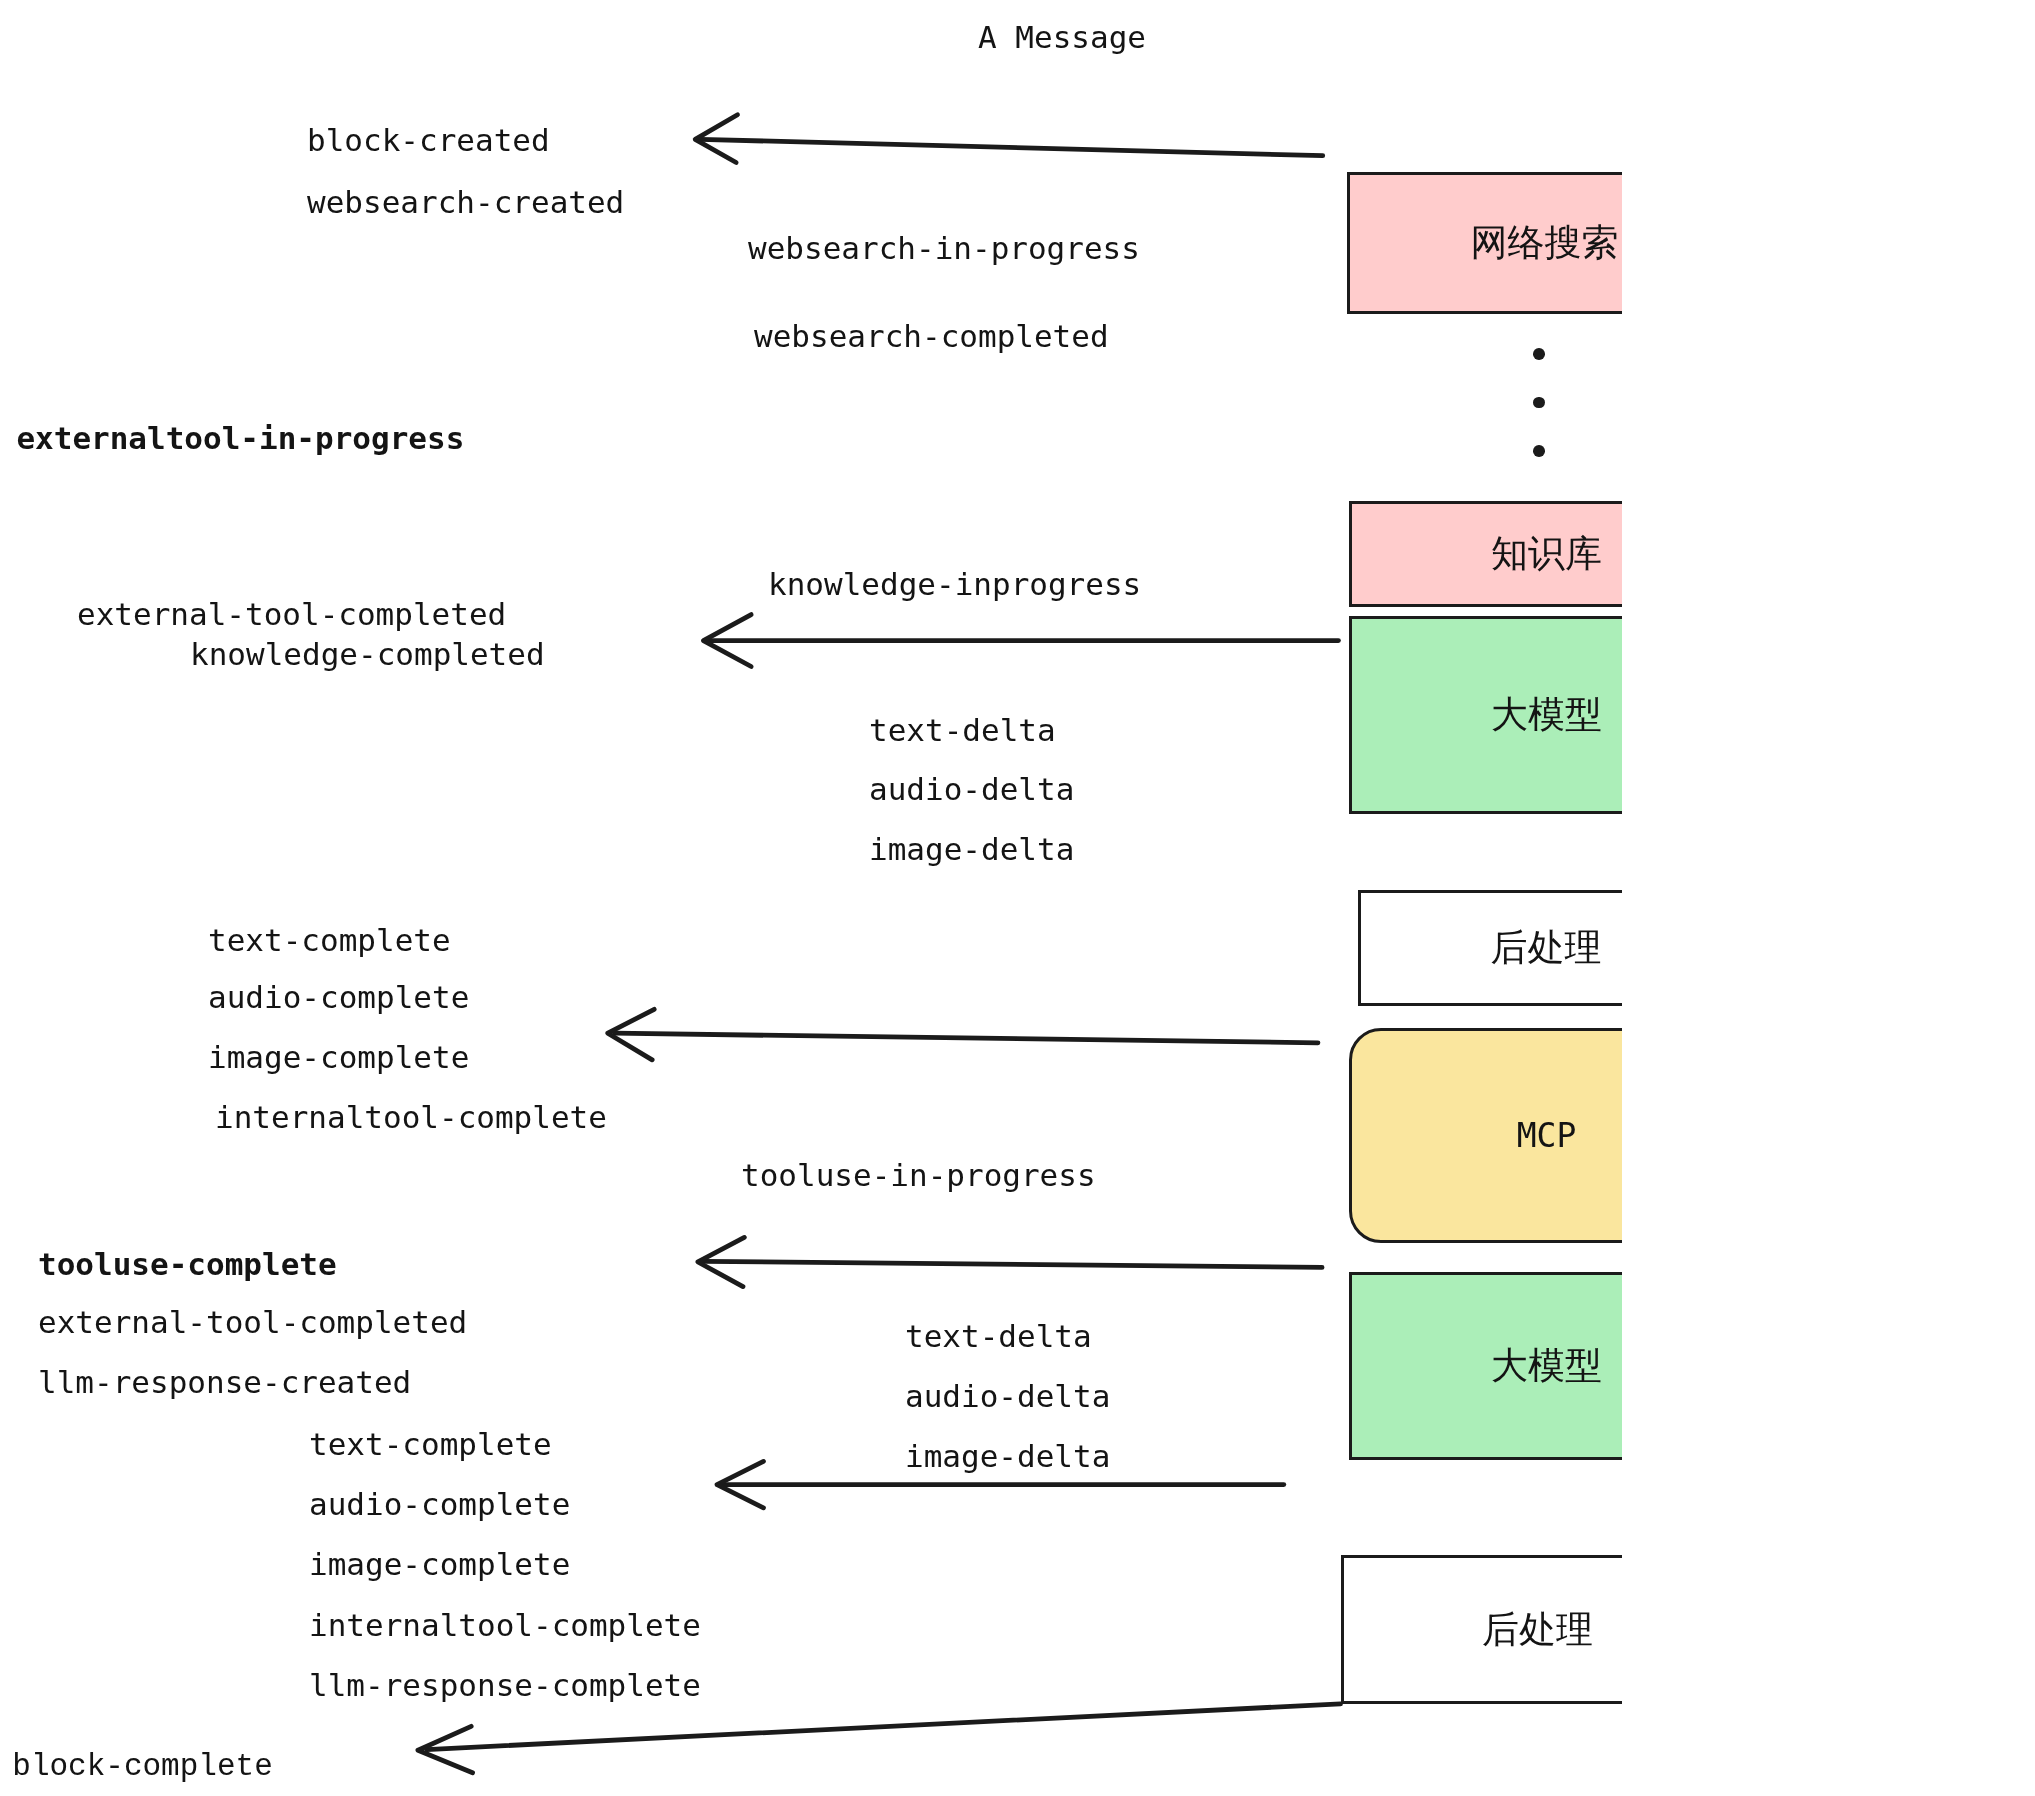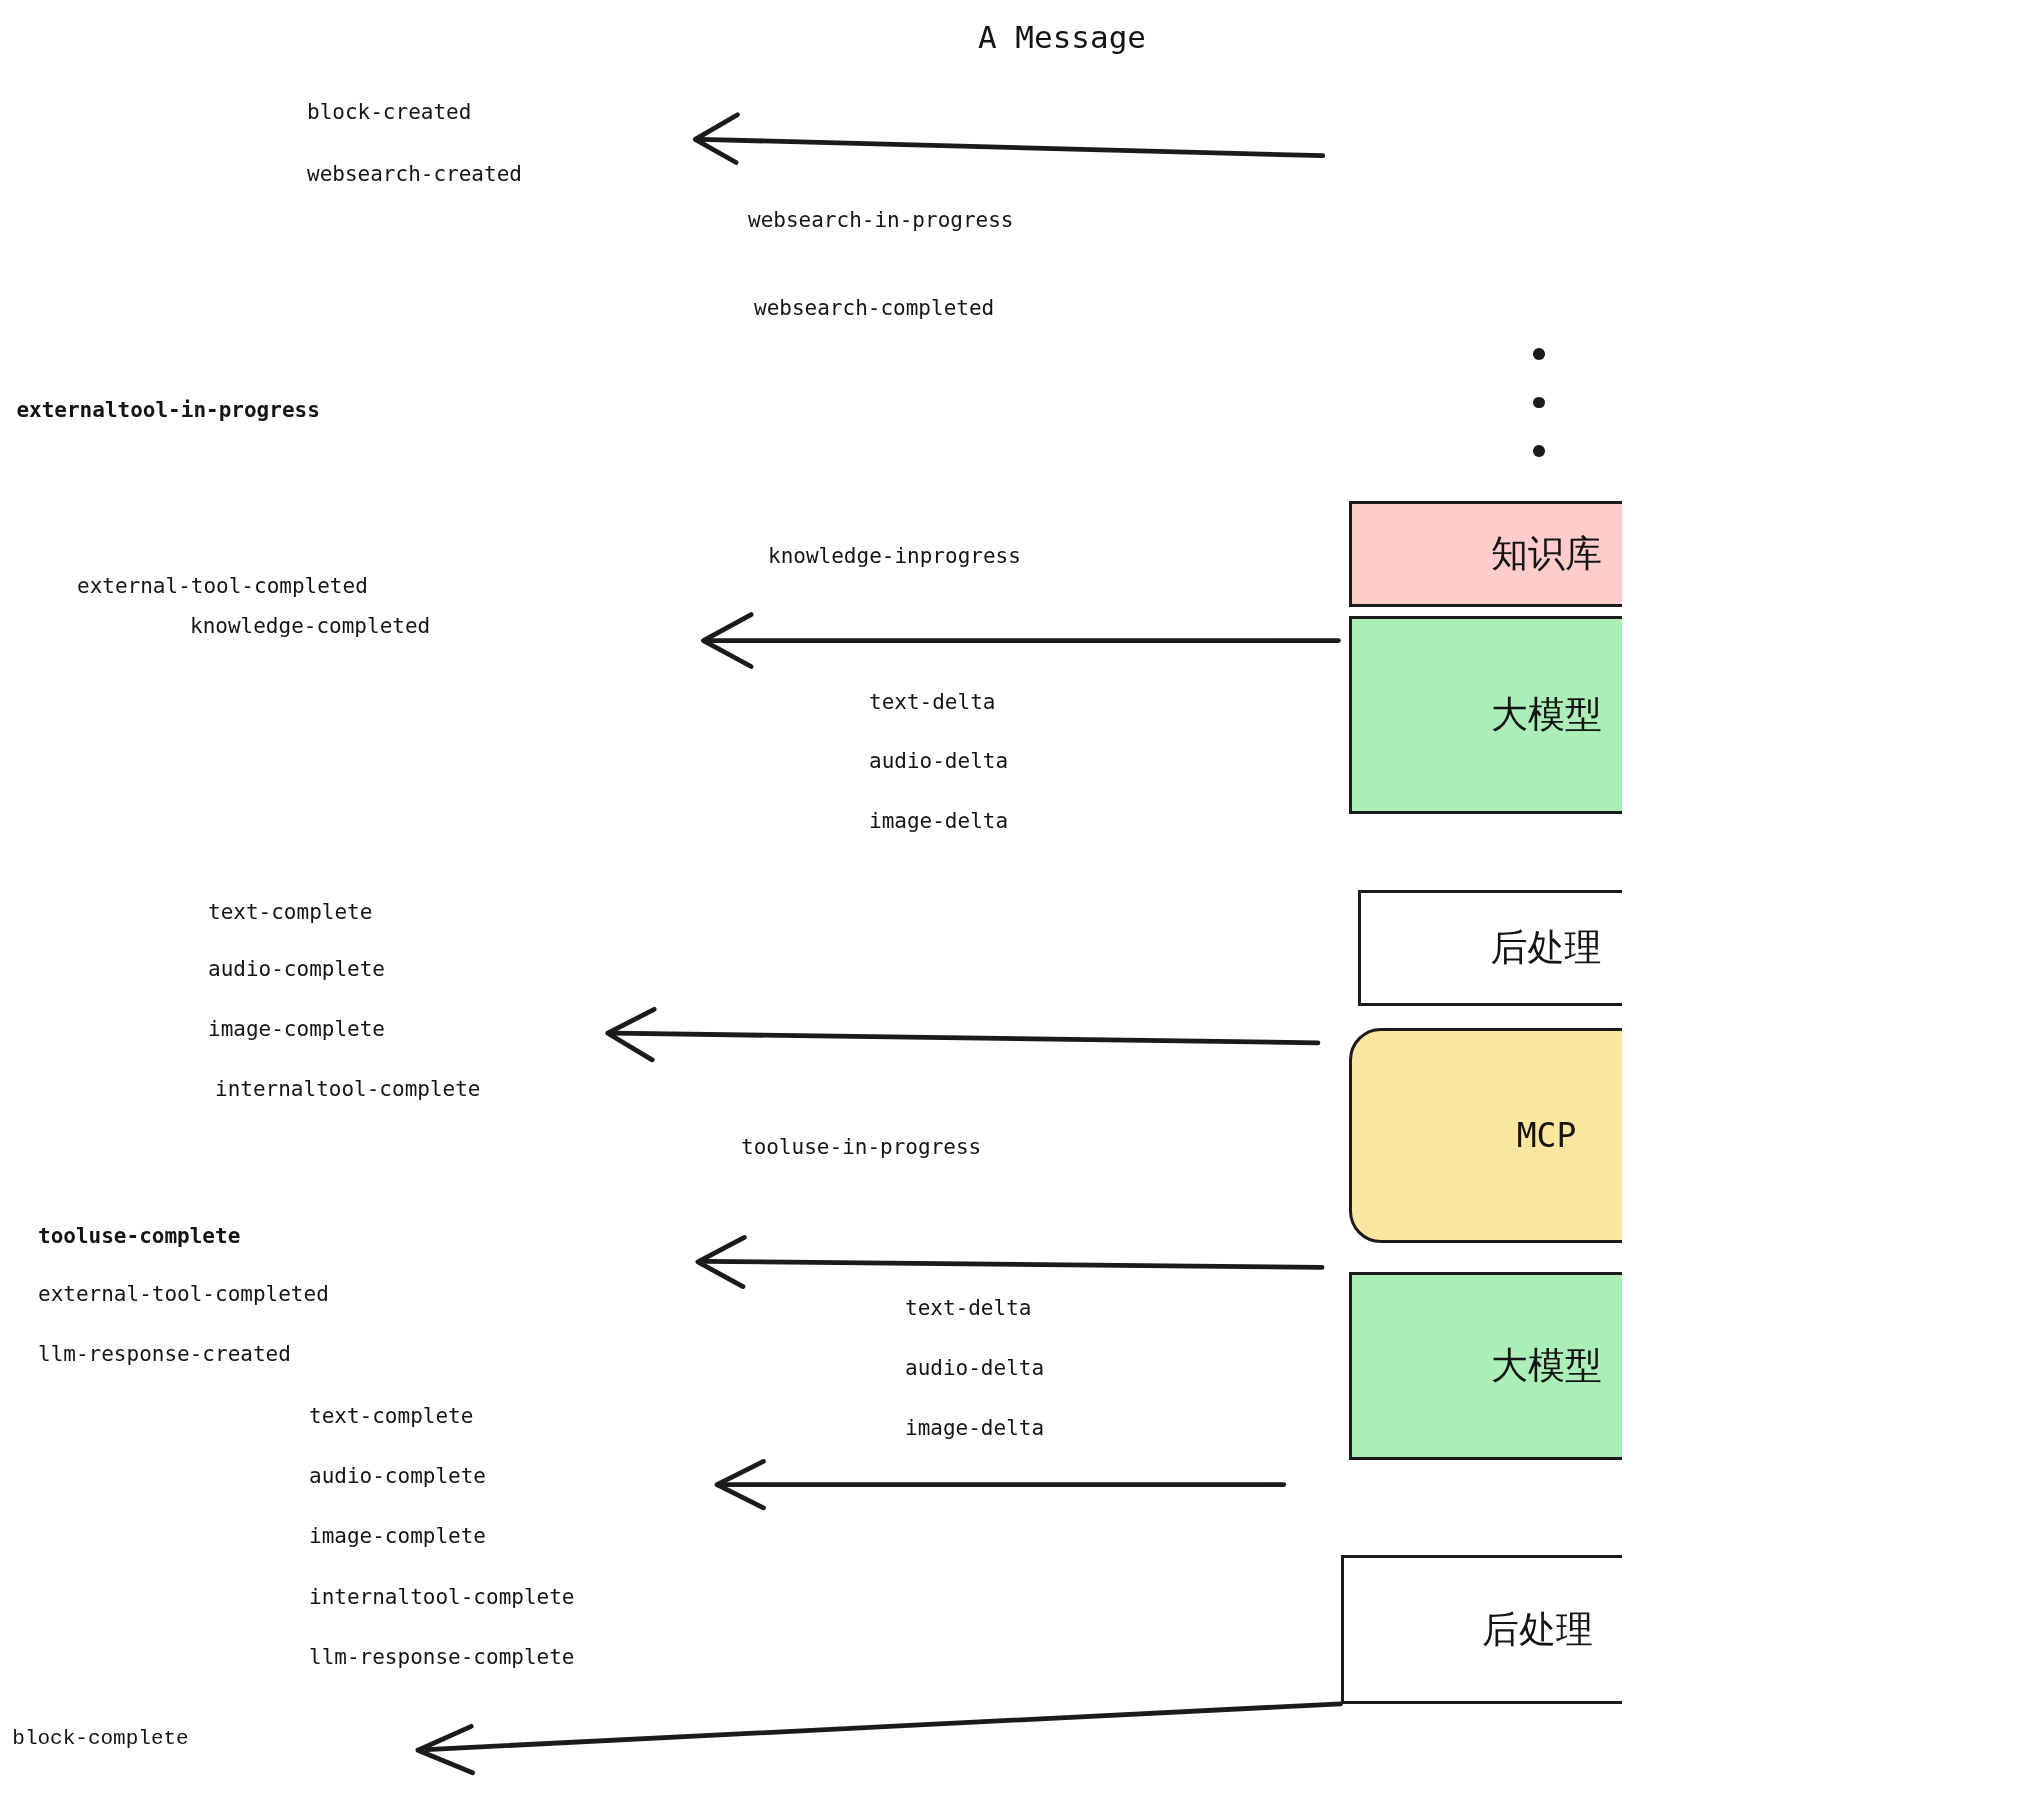--- a/index.html
+++ b/index.html
@@ -9,24 +9,25 @@
     height:1796px;
     background:#ffffff;
     overflow:hidden;
     font-family:"DejaVu Sans Mono","Liberation Mono",monospace;
     color:#111111;
   }
   .lbl{
     position:absolute;
     white-space:nowrap;
     font-family:"DejaVu Sans Mono","Liberation Mono",monospace;
-    font-size:21px;
+    font-size:31px;
     line-height:1.0;
     letter-spacing:0px;
     color:#141414;
+    margin-top:23px;
   }
   .title{
     position:absolute;
     white-space:nowrap;
     font-family:"DejaVu Sans Mono","Liberation Mono",monospace;
     font-size:31px;
     color:#141414;
   }
   .node{
     position:absolute;
@@ -71,20 +72,23 @@
     pointer-events:none;
   }
 </style>
 </head>
 <body>
 
 <div id="stage">
 
   <div class="title" style="left:978px; top:19px;">A Message</div>
 
+  <div class="node" style="left:1347px; top:172px; width:395px; height:142px; background:#ffcccc;">
+    <span>网络搜索</span>
+  </div>
 
   <div class="dots" style="left:1533px; top:348px; width:12.3px; height:109px;">
     <i></i>
     <i></i>
     <i></i>
   </div>
 
   <div class="node" style="left:1349px; top:501px; width:395px; height:106px; background:#ffcccc;">
     <span>知识库</span>
   </div>

